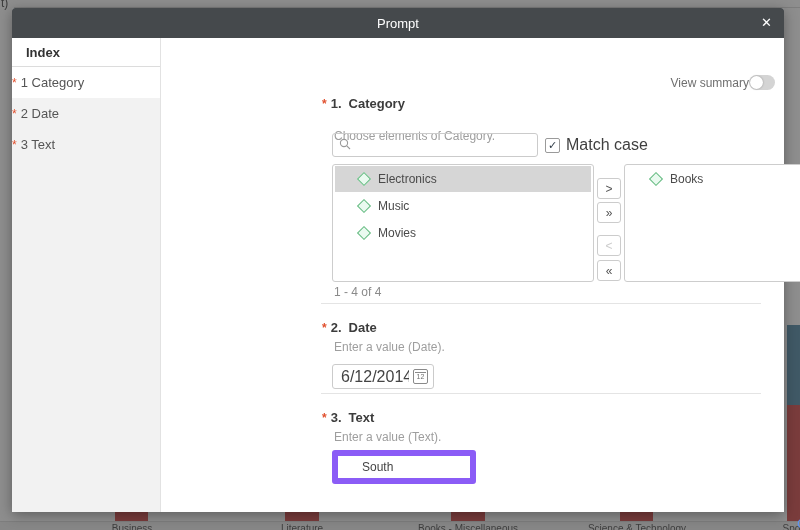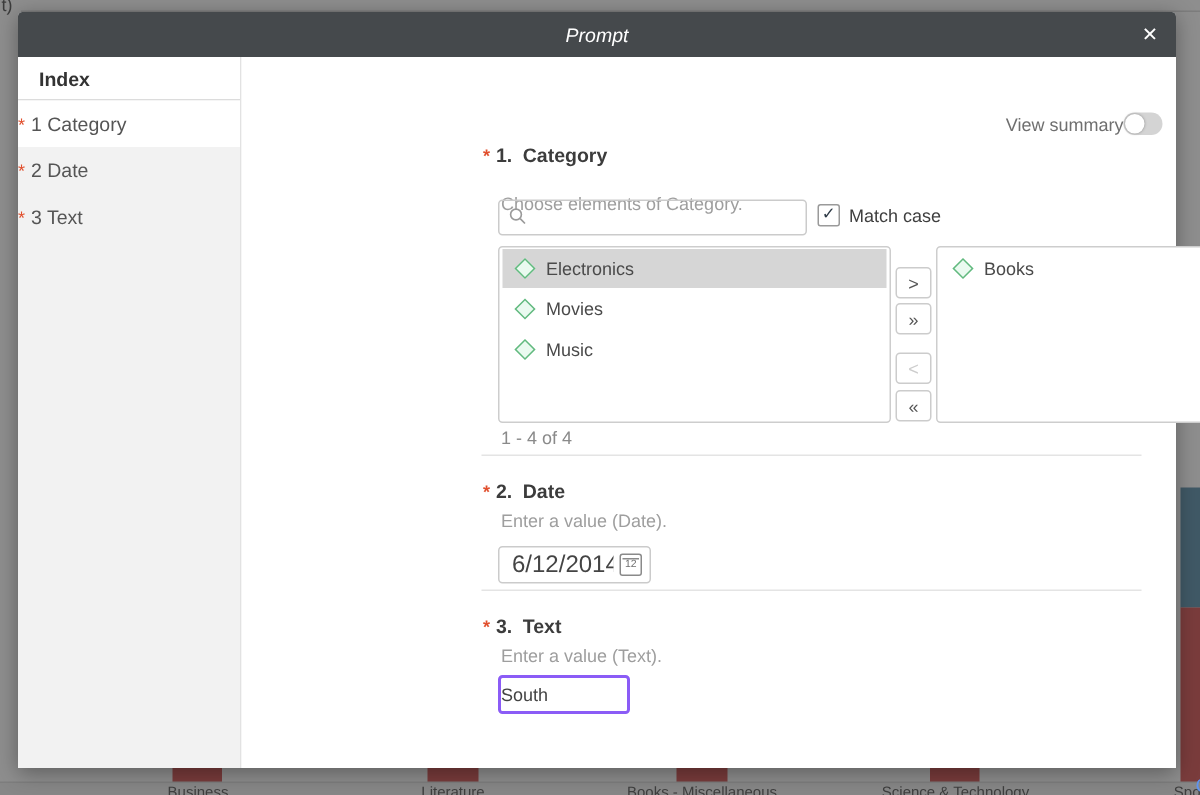--- a/index.html
+++ b/index.html
@@ -14,21 +14,21 @@
   .bg-bar.teal{background:#405966;}
   .bg-axisline{position:absolute;left:0;right:0;top:521px;height:1px;background:#7e7e7e;}
   .bg-axisband{position:absolute;left:0;right:0;top:522px;height:8px;background:#878787;}
   .bg-label{position:absolute;top:523px;transform:translateX(-50%);font-size:10px;color:#3e3e3e;white-space:nowrap;}
 
   
   .modal{position:absolute;left:12px;top:8px;width:772px;height:504px;background:#fff;
     box-shadow:0 3px 14px rgba(0,0,0,.35);border-radius:3px;}
   .modal-header{position:absolute;left:0;top:0;right:0;height:30px;background:#45494c;
     border-radius:3px 3px 0 0;}
-  .modal-title{position:absolute;left:0;right:0;top:8px;text-align:center;color:#fff;font-size:13px;font-style:italic;}
+  .modal-title{position:absolute;left:0;right:0;top:8px;text-align:center;color:#fff;font-size:13px;}
   .close{position:absolute;right:12px;top:8px;color:#fff;font-size:13px;font-weight:bold;cursor:pointer;line-height:14px;}
 
   
   .sidebar{position:absolute;left:0;top:30px;width:148px;bottom:0;background:#f2f2f2;border-right:1px solid #e2e2e2;}
   .sidebar-header{background:#fff;border-bottom:1px solid #dcdcdc;padding:7px 14px 6px;font-size:13px;font-weight:bold;color:#333;}
   .side-item{height:31px;line-height:31px;font-size:13px;color:#555;cursor:pointer;}
   .side-item.selected{background:#fff;}
   .req{color:#e1502e;margin-right:4px;font-size:12px;}
 
   
@@ -44,37 +44,37 @@
   .sec-desc{position:absolute;font-size:12px;color:#9e9e9e;}
   .hr{position:absolute;left:160px;right:23px;height:1px;background:#e4e4e4;}
 
   .search-wrap{position:absolute;left:171px;top:95px;width:204px;height:22px;border:1px solid #cbcbcb;border-radius:3px;}
   .search-wrap svg{position:absolute;left:6px;top:4px;}
   .search-input{position:absolute;left:22px;top:1px;right:2px;bottom:1px;border:0;outline:0;font-size:12px;
     font-family:inherit;color:#444;background:transparent;padding:0;}
   .match{position:absolute;left:384px;top:98px;display:flex;align-items:center;gap:6px;cursor:pointer;}
   .checkbox{width:13px;height:13px;border:1px solid #9a9a9a;border-radius:2px;background:#fff;font-size:11px;
     line-height:13px;text-align:center;color:#2e3a46;font-weight:bold;}
-  .match-label{font-size:12px;color:#3f3f3f;}
+  .match-label{font-size:16px;color:#3f3f3f;}
 
   .listbox{position:absolute;border:1px solid #cdcdcd;border-radius:3px;background:#fff;overflow:hidden;}
   .listbox.left{left:171px;top:126px;width:260px;height:116px;}
   .listbox.right{left:463px;top:126px;width:264px;height:116px;}
-  .lrow{display:flex;align-items:center;height:26px;padding-left:8px;font-size:12px;color:#4a4a4a;margin:1px 2px;cursor:pointer;}
+  .lrow{display:flex;align-items:center;height:26px;padding-left:22px;font-size:12px;color:#4a4a4a;margin:1px 2px;cursor:pointer;}
   .lrow.selected{background:#d6d6d6;}
   .diamond{width:8px;height:8px;border:1px solid #62b97f;transform:rotate(45deg);background:#eafaf0;margin:0 9px 0 2px;flex:none;}
 
   .xferbtn{position:absolute;left:436px;width:24px;height:21px;border:1px solid #ccc;border-radius:3px;background:#fff;
     font-size:12px;color:#555;text-align:center;line-height:20px;cursor:pointer;font-family:inherit;padding:0;}
   .xferbtn.disabled{color:#ccc;cursor:default;}
 
   .pagination{position:absolute;left:173px;top:247px;font-size:12px;color:#8a8a8a;}
 
-  .text-input{position:absolute;border:2px solid #8b5cf6;border-radius:3px;font-size:12px;color:#444;
-    font-family:inherit;padding:0 0;outline:0;}
+  .text-input{position:absolute;border:6px solid #8b5cf6;border-radius:3px;font-size:12px;color:#444;
+    font-family:inherit;padding:0 24px;outline:0;}
   .date-wrap{position:absolute;left:171px;top:326px;width:100px;height:23px;border:1px solid #cbcbcb;border-radius:3px;}
   .date-input{position:absolute;left:1px;top:1px;bottom:1px;width:68px;border:0;outline:0;font-size:16px;
     font-family:inherit;color:#444;padding:0 7px;background:transparent;}
   .cal-icon{position:absolute;right:5px;top:4px;width:13px;height:13px;border:1px solid #8a8a8a;border-radius:2px;cursor:pointer;}
   .cal-icon:before{content:"";position:absolute;left:1px;right:1px;top:2px;height:1px;background:#8a8a8a;}
   .cal-day{position:absolute;left:0;right:0;top:3px;text-align:center;font-size:7px;color:#6f6f6f;}
 
   .footer-cancel{position:absolute;left:636px;top:478px;font-size:13px;color:#5f93ee;cursor:pointer;}
 </style>
 </head>
@@ -147,25 +147,25 @@
         <span class="match-label">Match case</span>
       </div>
 
       <div class="listbox left">
         <div class="lrow selected">
           <span class="diamond"></span>
           <span>Electronics</span>
         </div>
         <div class="lrow">
           <span class="diamond"></span>
+          <span>Music</span>
+        </div>
+        <div class="lrow">
+          <span class="diamond"></span>
           <span>Movies</span>
-        </div>
-        <div class="lrow">
-          <span class="diamond"></span>
-          <span>Music</span>
         </div>
       </div>
 
       <button class="xferbtn" style="top:140px;">&gt;</button>
       <button class="xferbtn" style="top:164px;">»</button>
       <button class="xferbtn disabled" style="top:197px;">&lt;</button>
       <button class="xferbtn" style="top:222px;">«</button>
 
       <div class="listbox right">
         <div class="lrow">

